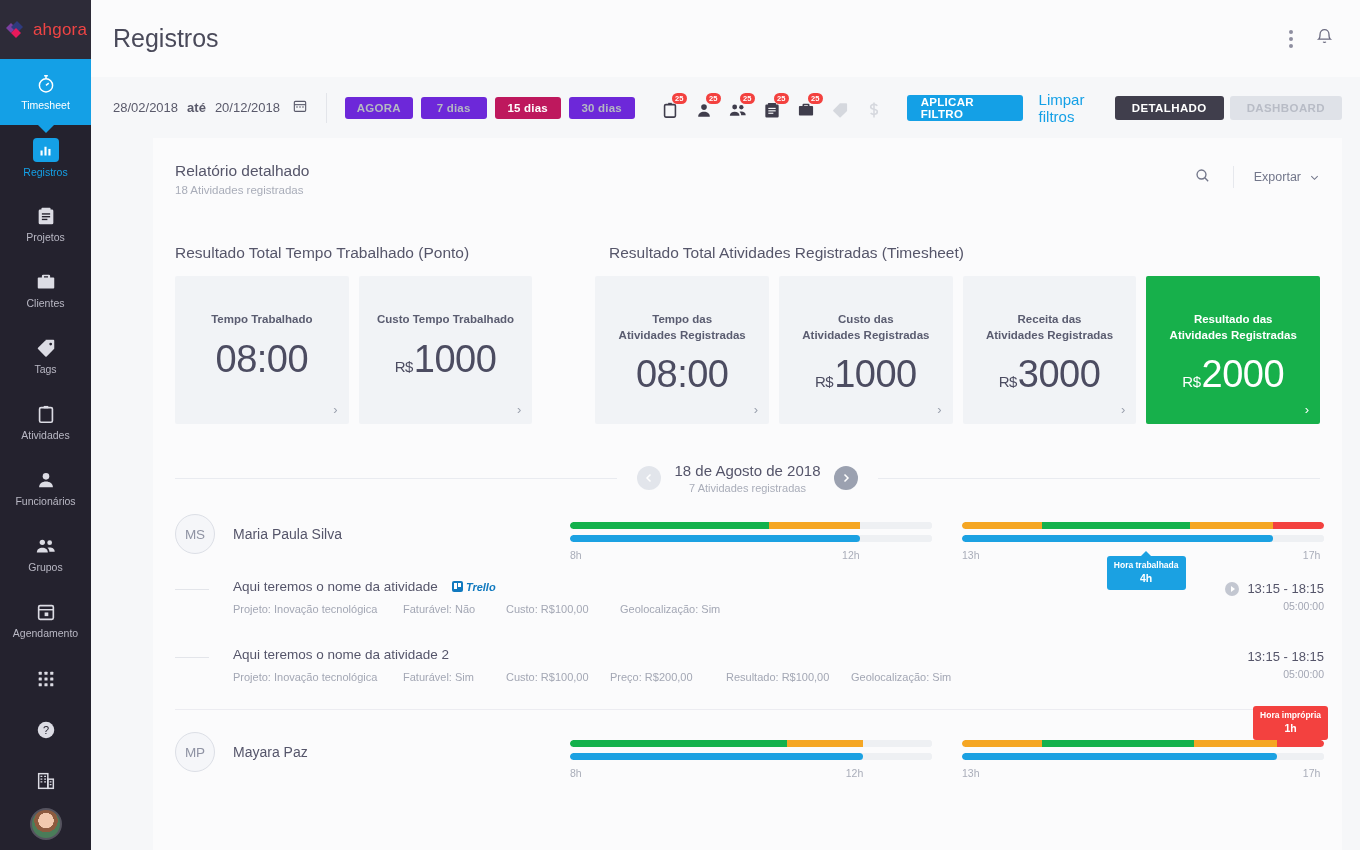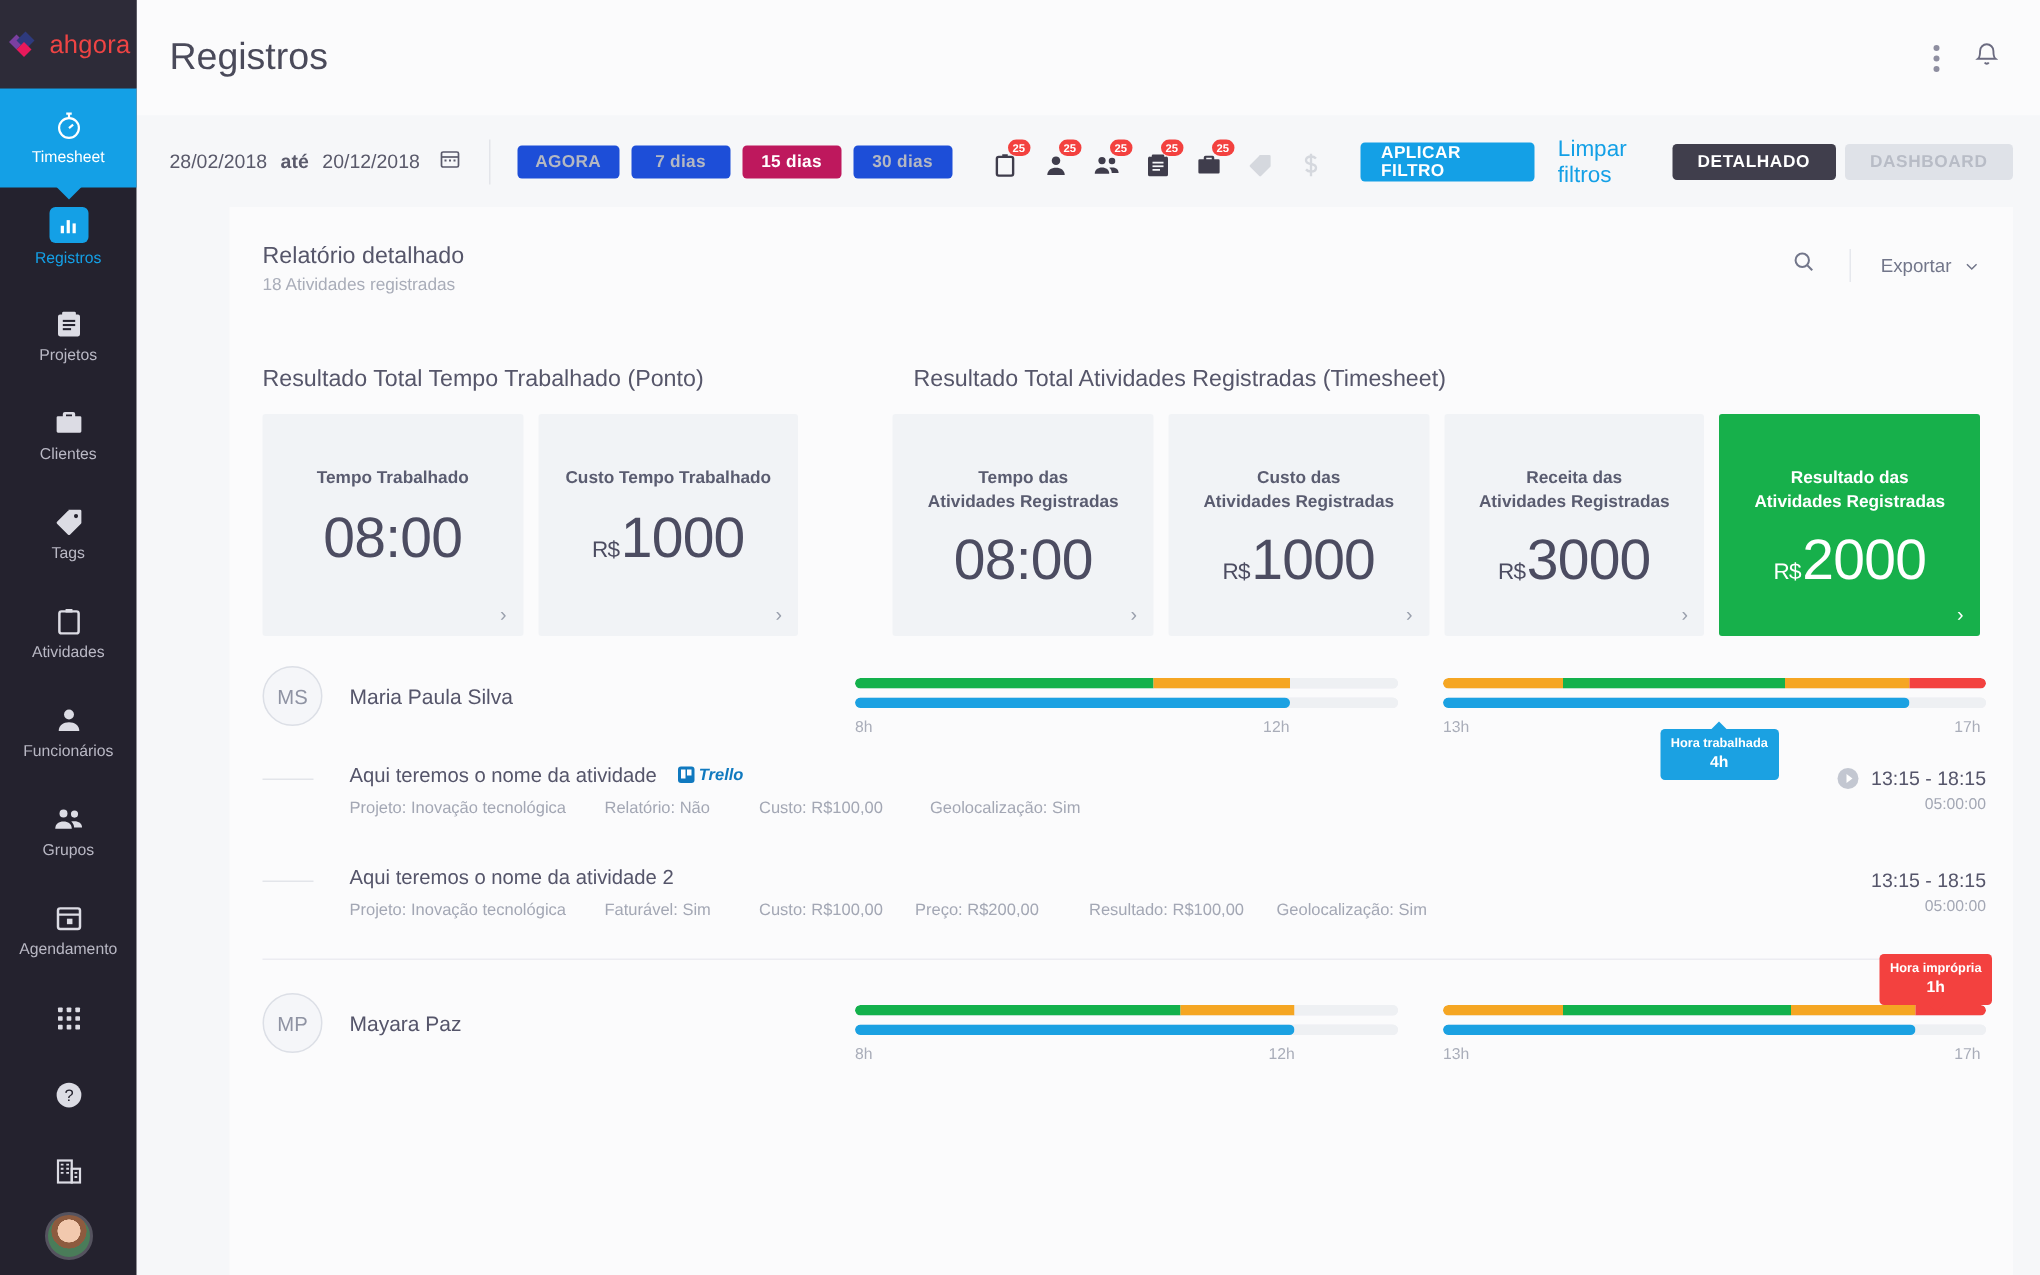--- a/index.html
+++ b/index.html
@@ -70,21 +70,21 @@
   .filterbar {
     height: 61px; background: #f6f7f9; display:flex; align-items:center;
     padding: 0 18px 0 22px; gap: 0; flex: 0 0 61px;
   }
   .daterange { font-size: 13px; color: #5a5a6b; display:flex; align-items:center; gap: 9px; white-space:nowrap;}
   .daterange b { font-weight: 700; }
   .vdiv { width:1px; height:30px; background:#e3e5ea; margin: 0 18px; }
   .chips { display:flex; gap: 8px; }
   .chip {
     height: 22px; min-width: 66px; padding: 0 12px; border-radius: 3px;
-    background: #1d4ed8; color: #b4b8c2; font-size: 11.5px; font-weight: 700;
+    background: #6d28d9; color: #b4b8c2; font-size: 11.5px; font-weight: 700;
     display:flex; align-items:center; justify-content:center; cursor:pointer; letter-spacing:.2px;
   }
   .chip.dark { background:#be185d; color:#fff; }
   .iconfilters { display:flex; align-items:center; gap: 12px; margin-left: 24px; }
   .ifi { position: relative; width: 22px; height: 24px; display:flex; align-items:flex-end; justify-content:center; cursor:pointer;}
   .ifi svg { width: 20px; height: 20px; display:block; }
   .ifi .bdg {
     position: absolute; top: -3px; right: -6px;
     background: #f3413f; color:#fff; font-size: 7.5px; font-weight:700;
     border-radius: 8px; padding: 1px 3px; min-width: 15px; text-align:center; line-height: 9px;
@@ -541,20 +541,40 @@
               <span>Atividades Registradas</span>
             </div>
             <div class="val">
                 <span class="cur">R$</span>
                 <span>2000</span>
               </div>
             <span class="chev">›</span>
           </div>
         </div>
 
+        <div class="datenav">
+          <div class="dn-line"></div>
+          <div class="dn-center">
+            <div class="circ-btn">
+              <svg viewBox="0 0 24 24" width="12" height="12" fill="none" stroke="#fff" stroke-width="3">
+                  <path d="M15 5l-7 7 7 7"></path>
+                </svg>
+            </div>
+            <div class="dn-txt">
+              <div class="dn-date">18 de Agosto de 2018</div>
+              <div class="dn-sub">7 Atividades registradas</div>
+            </div>
+            <div class="circ-btn dark">
+              <svg viewBox="0 0 24 24" width="12" height="12" fill="none" stroke="#fff" stroke-width="3">
+                  <path d="M9 5l7 7-7 7"></path>
+                </svg>
+            </div>
+          </div>
+          <div class="dn-line"></div>
+        </div>
 
         <div class="person">
           <div class="pav">MS</div>
           <div class="pname">Maria Paula Silva</div>
           <div class="timelines">
             <div class="tlblock">
               <div class="trackrow">
                 <div class="seg-b" style="width:55%;background:#13b14c;border-radius:4px 0 0 4px"></div>
                 <div class="seg-b" style="width:25%;background:#f5a623"></div>
                 <div class="seg-b" style="width:20%;background:#eef0f3"></div>
@@ -596,21 +616,21 @@
           <div class="act-body">
             <div class="act-name">
               <span>Aqui teremos o nome da atividade</span>
               <span class="trello">
                 <span class="trello-sq"></span>
                 <span>Trello</span>
               </span>
             </div>
             <div class="act-meta">
               <span style="width:170px">Projeto: Inovação tecnológica</span>
-              <span style="width:103px">Relatório: Não</span>
+              <span style="width:103px">Faturável: Não</span>
               <span style="width:114px">Custo: R$100,00</span>
               <span style="width:140px">Geolocalização: Sim</span>
             </div>
           </div>
           <div class="act-right">
             <div class="act-time">
               <span class="play"></span>
               <span>13:15 - 18:15</span>
             </div>
             <div class="act-dur">05:00:00</div>

